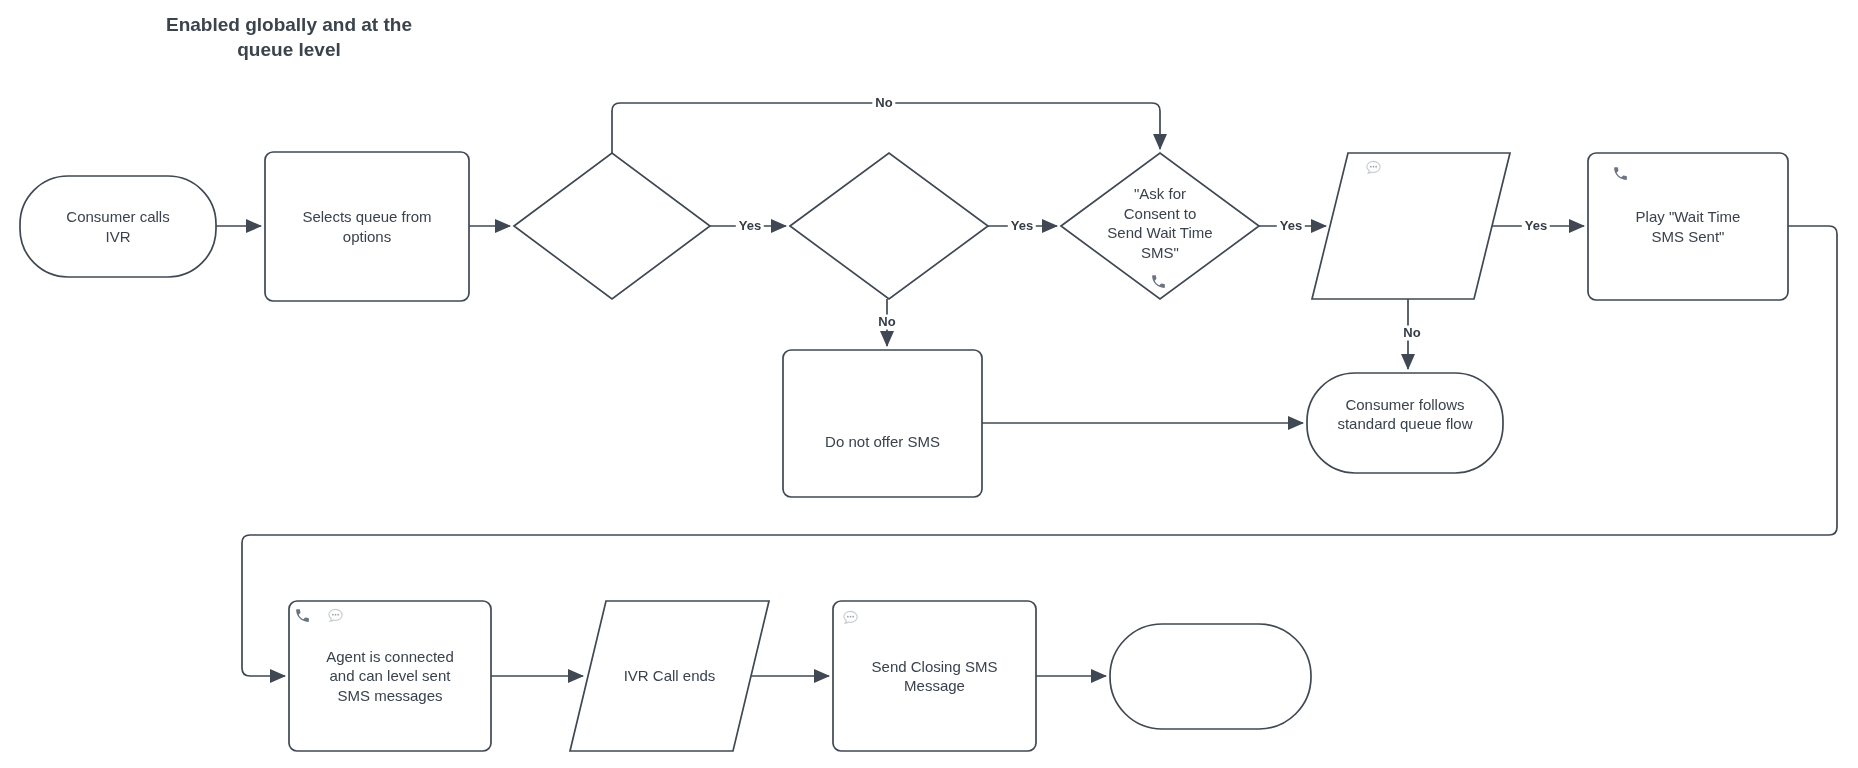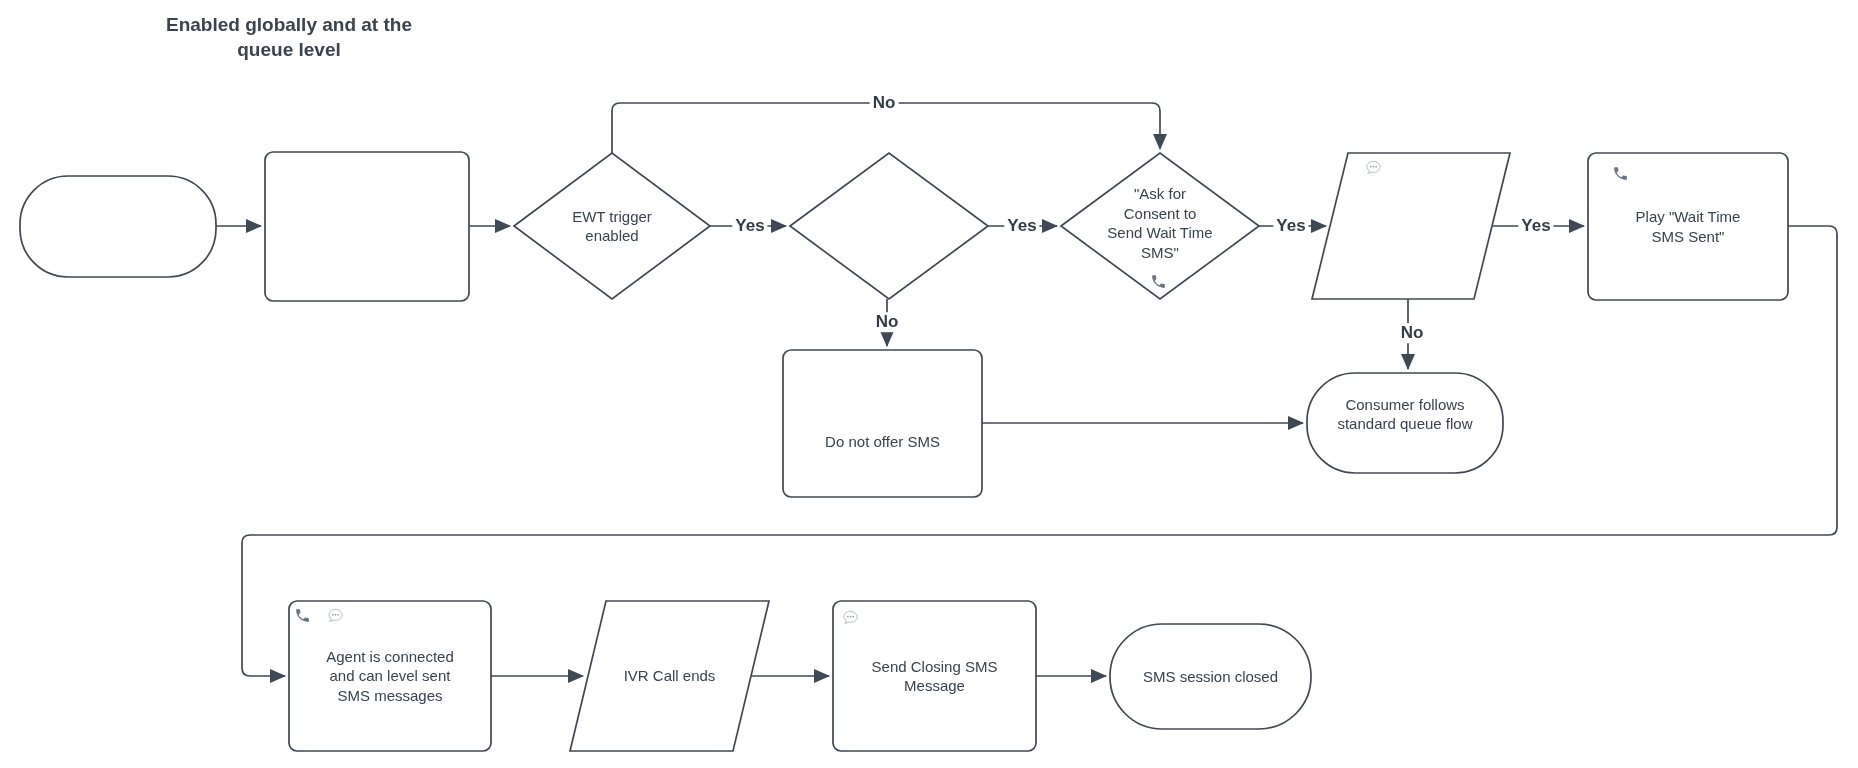--- a/index.html
+++ b/index.html
@@ -15,21 +15,21 @@
     font-size:19px; font-weight:bold; line-height:1.3; text-align:center;
     color:#3b434d; white-space:pre-line;
   }
   .node-label {
     position:absolute; display:flex; align-items:center; justify-content:center;
     text-align:center; font-size:15px; line-height:1.3; color:#3a424d;
     white-space:pre-line; cursor:default;
   }
   .edge-label {
     position:absolute; transform:translate(-50%,-50%);
-    font-size:17px; font-weight:bold; color:#343c46;
+    font-size:13px; font-weight:bold; color:#343c46;
     background:#ffffff; padding:0 3px; line-height:1.15;
   }
   .icon { position:absolute; line-height:0; }
 </style>
 </head>
 <body>
 
 <div class="canvas">
 
   <svg class="layer" width="1858" height="768" viewBox="0 0 1858 768">
@@ -65,38 +65,39 @@
     <path class="edge" marker-end="url(#arrow)" d="M1408,299 L1408,369"></path>
     <path class="edge" marker-end="url(#arrow)" d="M1788,226 L1829,226 Q1837,226 1837,234 L1837,527 Q1837,535 1829,535 L250,535 Q242,535 242,543 L242,668 Q242,676 250,676 L285,676"></path>
     <path class="edge" marker-end="url(#arrow)" d="M491,676 L583,676"></path>
     <path class="edge" marker-end="url(#arrow)" d="M751,676 L829,676"></path>
     <path class="edge" marker-end="url(#arrow)" d="M1036,676 L1106,676"></path>
   </svg>
 
   <div class="diagram-title">Enabled globally and at the
 queue level</div>
 
-  <div class="node-label" style="left:514px;top:153px;width:196px;height:146px">EWT trigger
-enabled</div>
+  <div class="node-label" style="left:20px;top:176px;width:196px;height:101px">Consumer calls
+IVR</div>
+  <div class="node-label" style="left:265px;top:152px;width:204px;height:149px">Selects queue from
+options</div>
   <div class="node-label" style="left:1061px;top:153px;width:198px;height:140px">"Ask for
 Consent to
 Send Wait Time
 SMS"</div>
   <div class="node-label" style="left:1588px;top:153px;width:200px;height:147px">Play "Wait Time
 SMS Sent"</div>
   <div class="node-label" style="left:783px;top:368px;width:199px;height:147px">Do not offer SMS</div>
   <div class="node-label" style="left:1307px;top:364px;width:196px;height:100px">Consumer follows
 standard queue flow</div>
   <div class="node-label" style="left:289px;top:601px;width:202px;height:150px">Agent is connected
 and can level sent
 SMS messages</div>
   <div class="node-label" style="left:833px;top:601px;width:203px;height:150px">Send Closing SMS
 Message</div>
   <div class="node-label" style="left:570px;top:601px;width:199px;height:150px">IVR Call ends</div>
-  <div class="node-label" style="left:1110px;top:624px;width:201px;height:105px">SMS session closed</div>
 
   <span class="edge-label" style="left:884px;top:103px">No</span>
   <span class="edge-label" style="left:750px;top:226px">Yes</span>
   <span class="edge-label" style="left:1022px;top:226px">Yes</span>
   <span class="edge-label" style="left:1291px;top:226px">Yes</span>
   <span class="edge-label" style="left:1536px;top:226px">Yes</span>
   <span class="edge-label" style="left:887px;top:322px">No</span>
   <span class="edge-label" style="left:1412px;top:333px">No</span>
 
   <span class="icon" style="left:1150px;top:273px">

